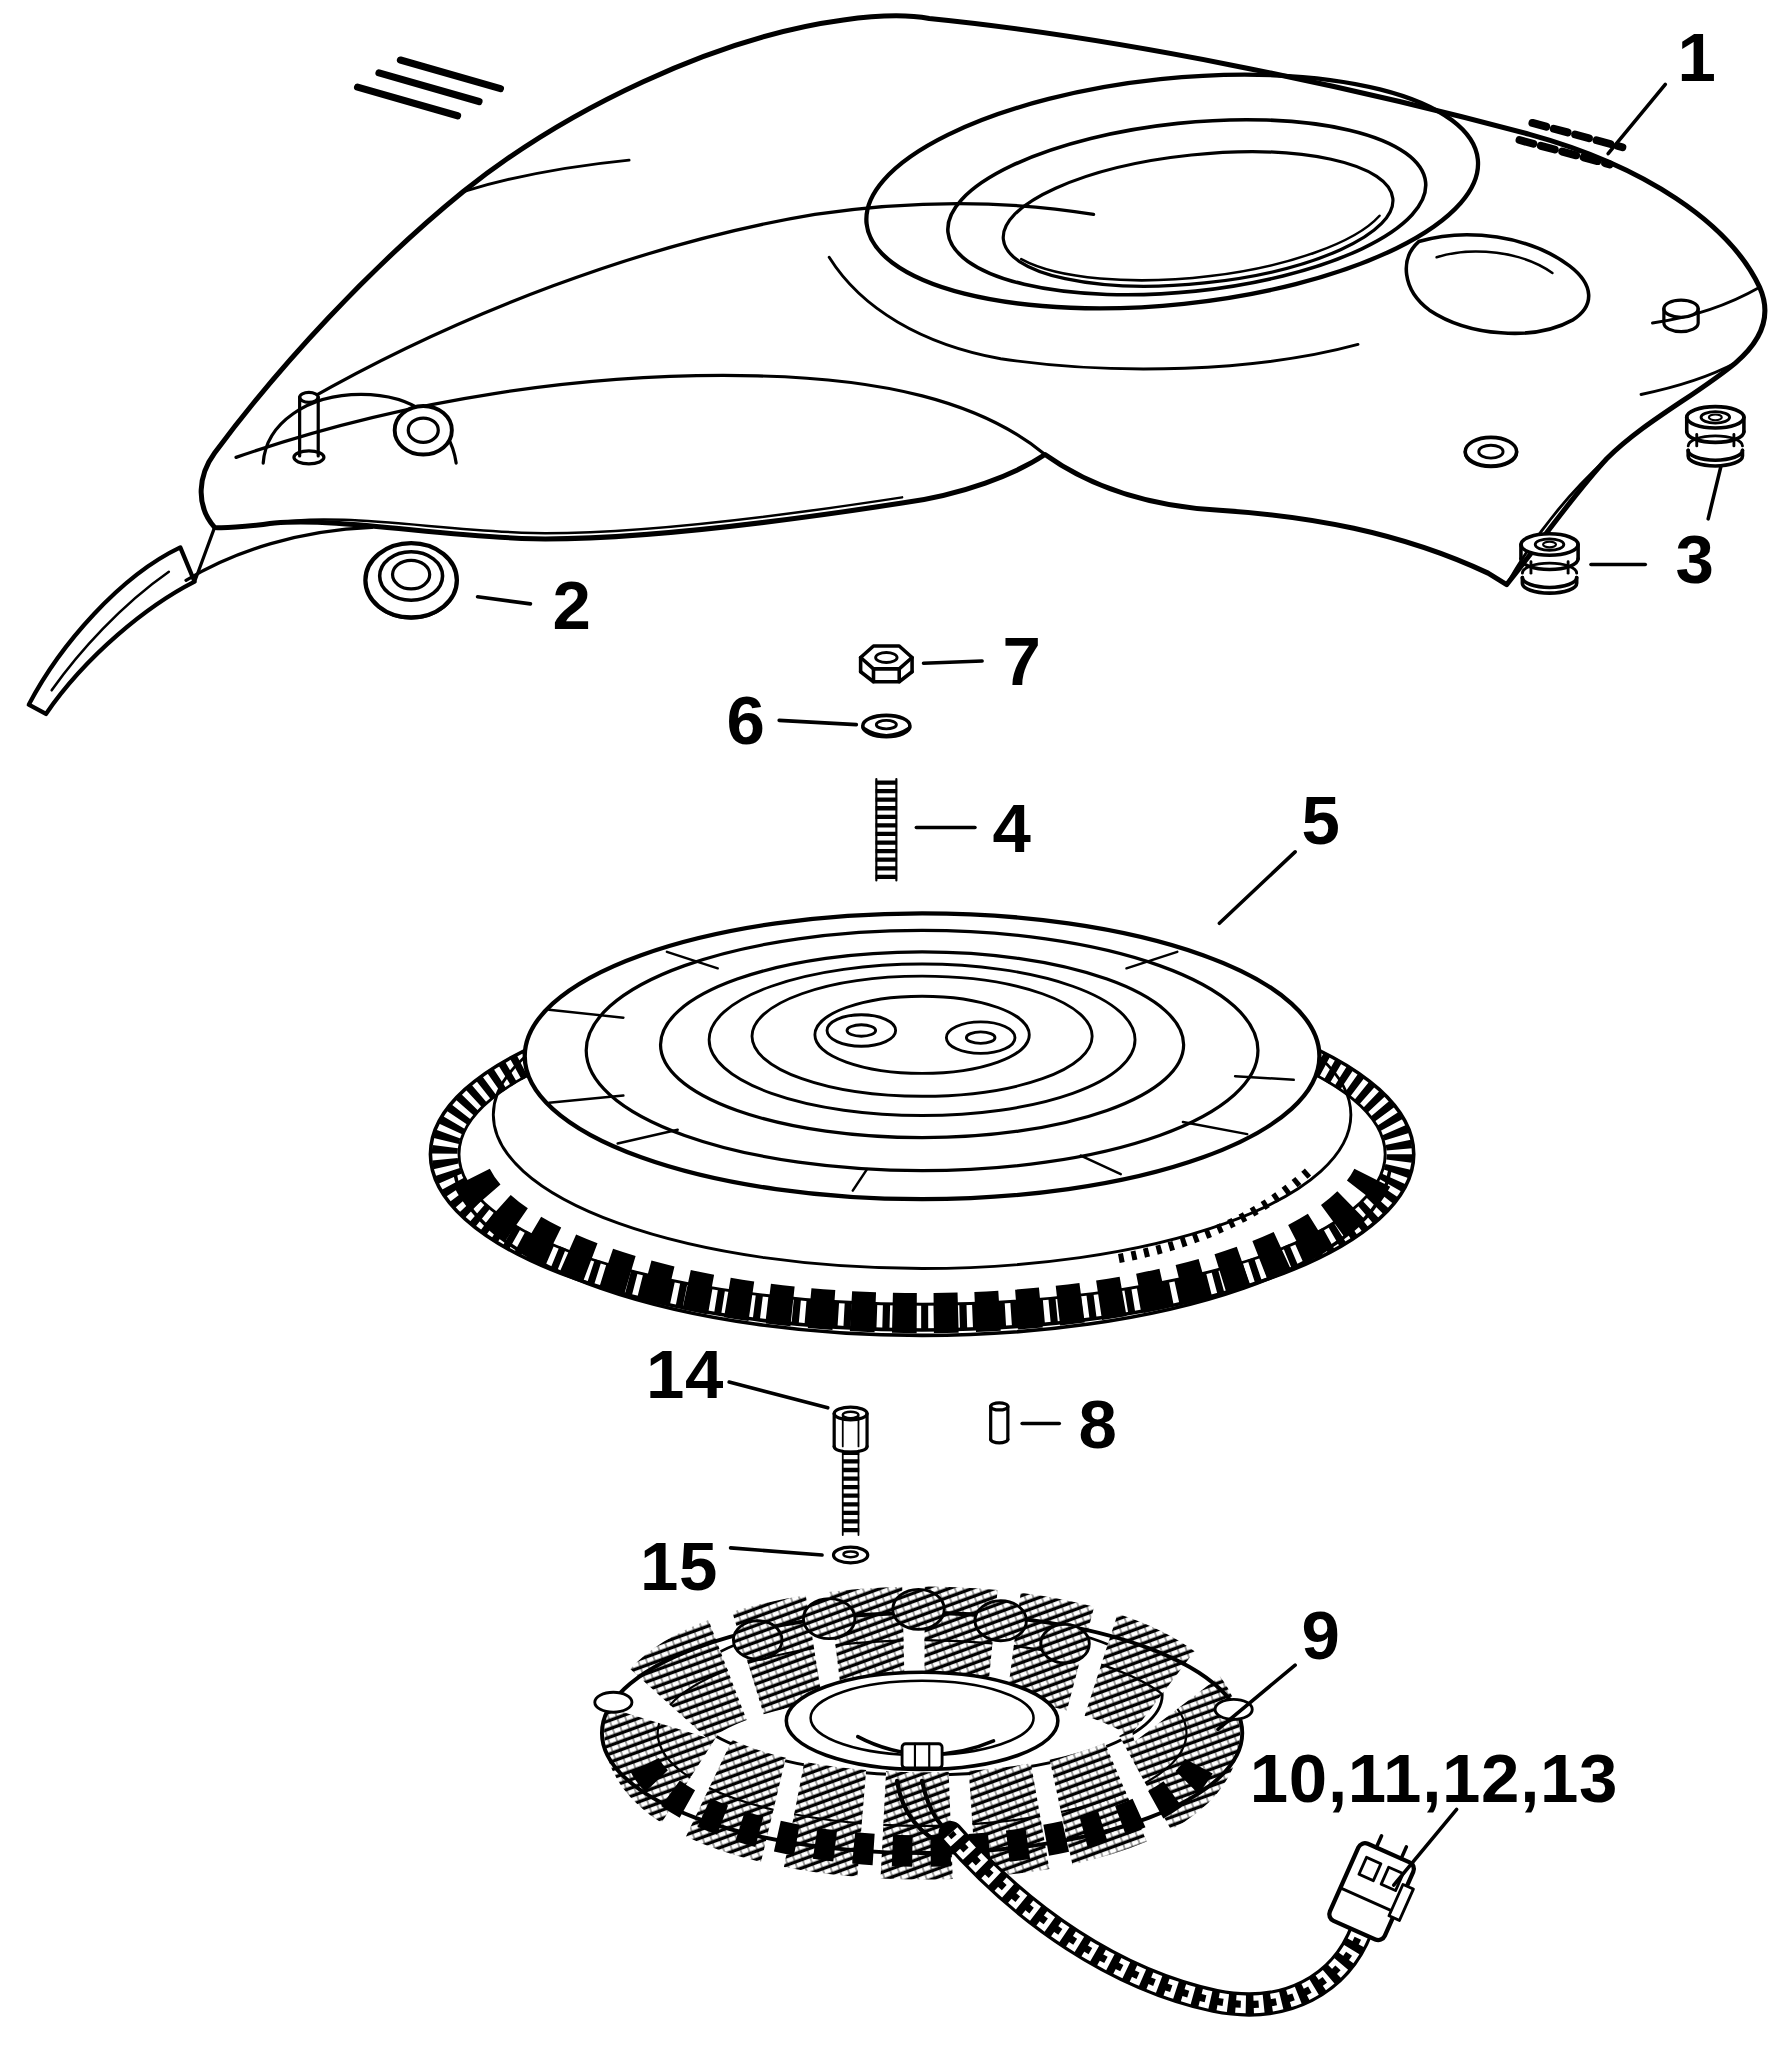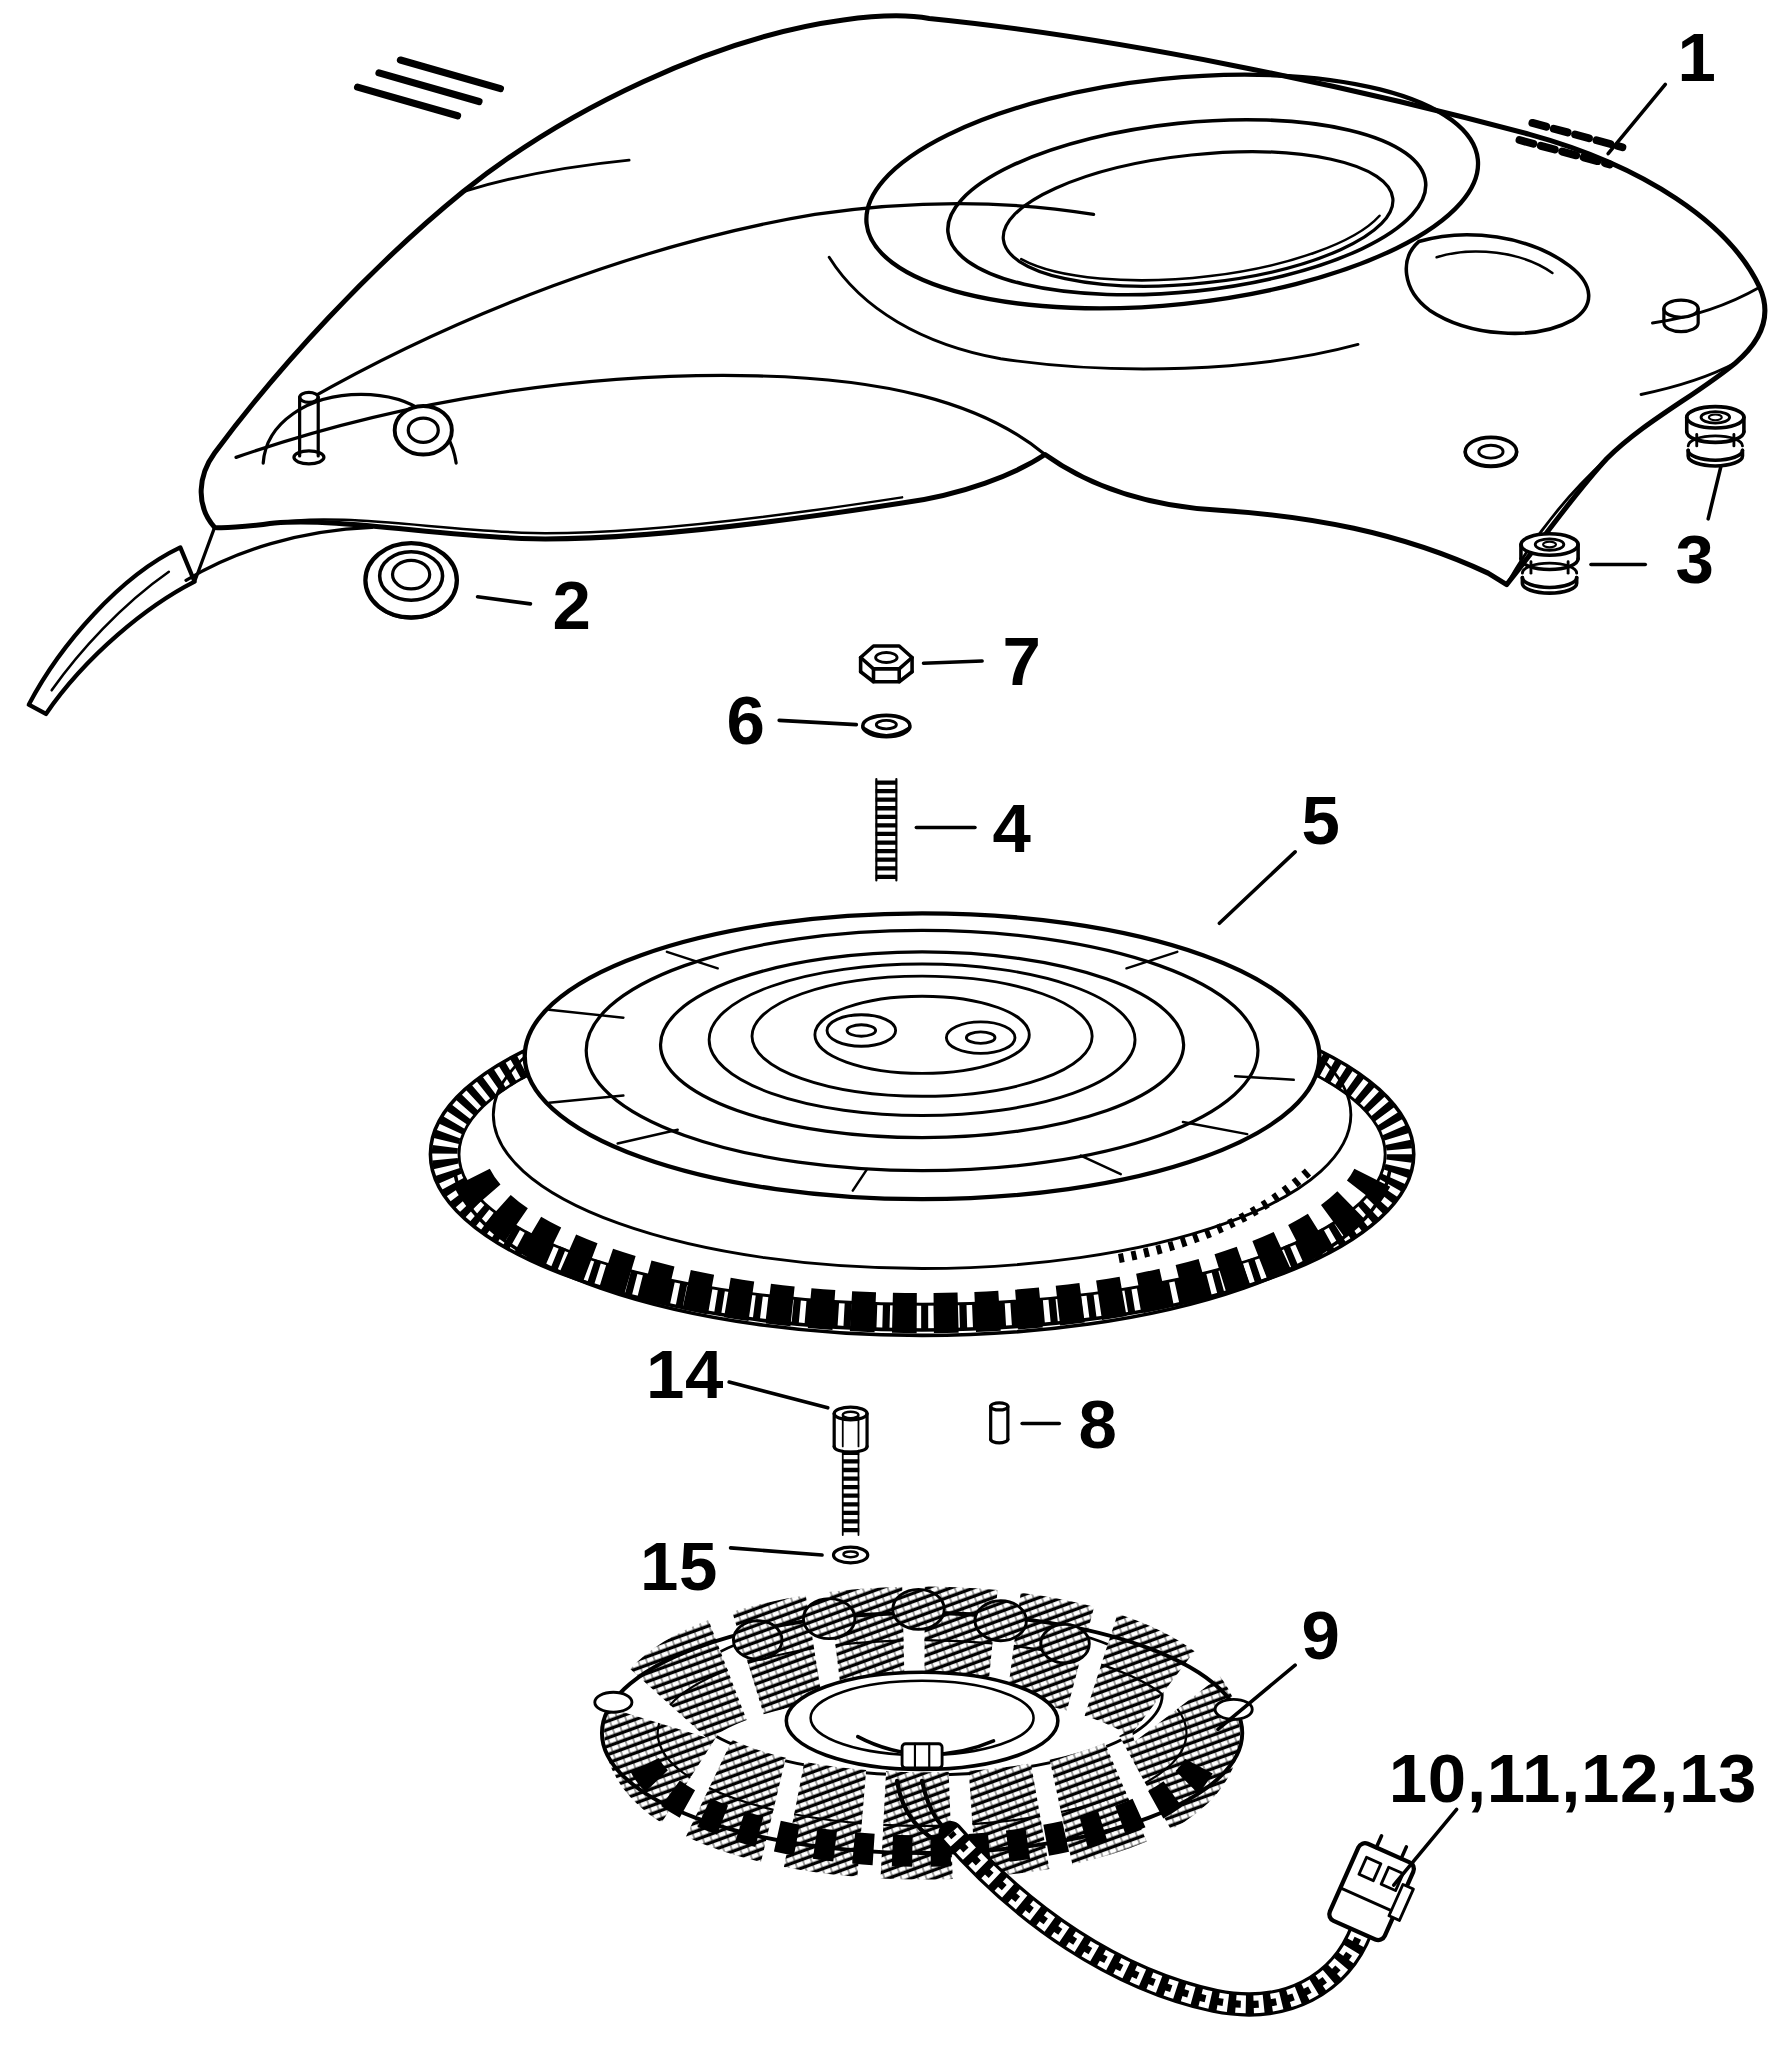--- a/index.html
+++ b/index.html
@@ -26,21 +26,21 @@
   .c2{left:572px;top:605px;}
   .c3{left:1695px;top:559px;}
   .c7{left:1022px;top:661px;}
   .c6{left:746px;top:720px;}
   .c4{left:1012px;top:828px;}
   .c5{left:1321px;top:820px;}
   .c14{left:685px;top:1374px;text-align:center;}
   .c8{left:1098px;top:1424px;}
   .c15{left:679px;top:1566px;}
   .c9{left:1321px;top:1635px;}
-  .c10{left:1573px;top:1778px;}
+  .c10{left:1434px;top:1778px;}
 </style>
 </head>
 <body>
 
 <div class="stage">
 
 <svg viewBox="0 0 2500 2891" width="1787" height="2066" fill="none" stroke="#000" stroke-linecap="round" stroke-linejoin="round">
 
   <defs>
     <pattern id="coilhatch" width="11" height="11" patternUnits="userSpaceOnUse" patternTransform="rotate(70)">

